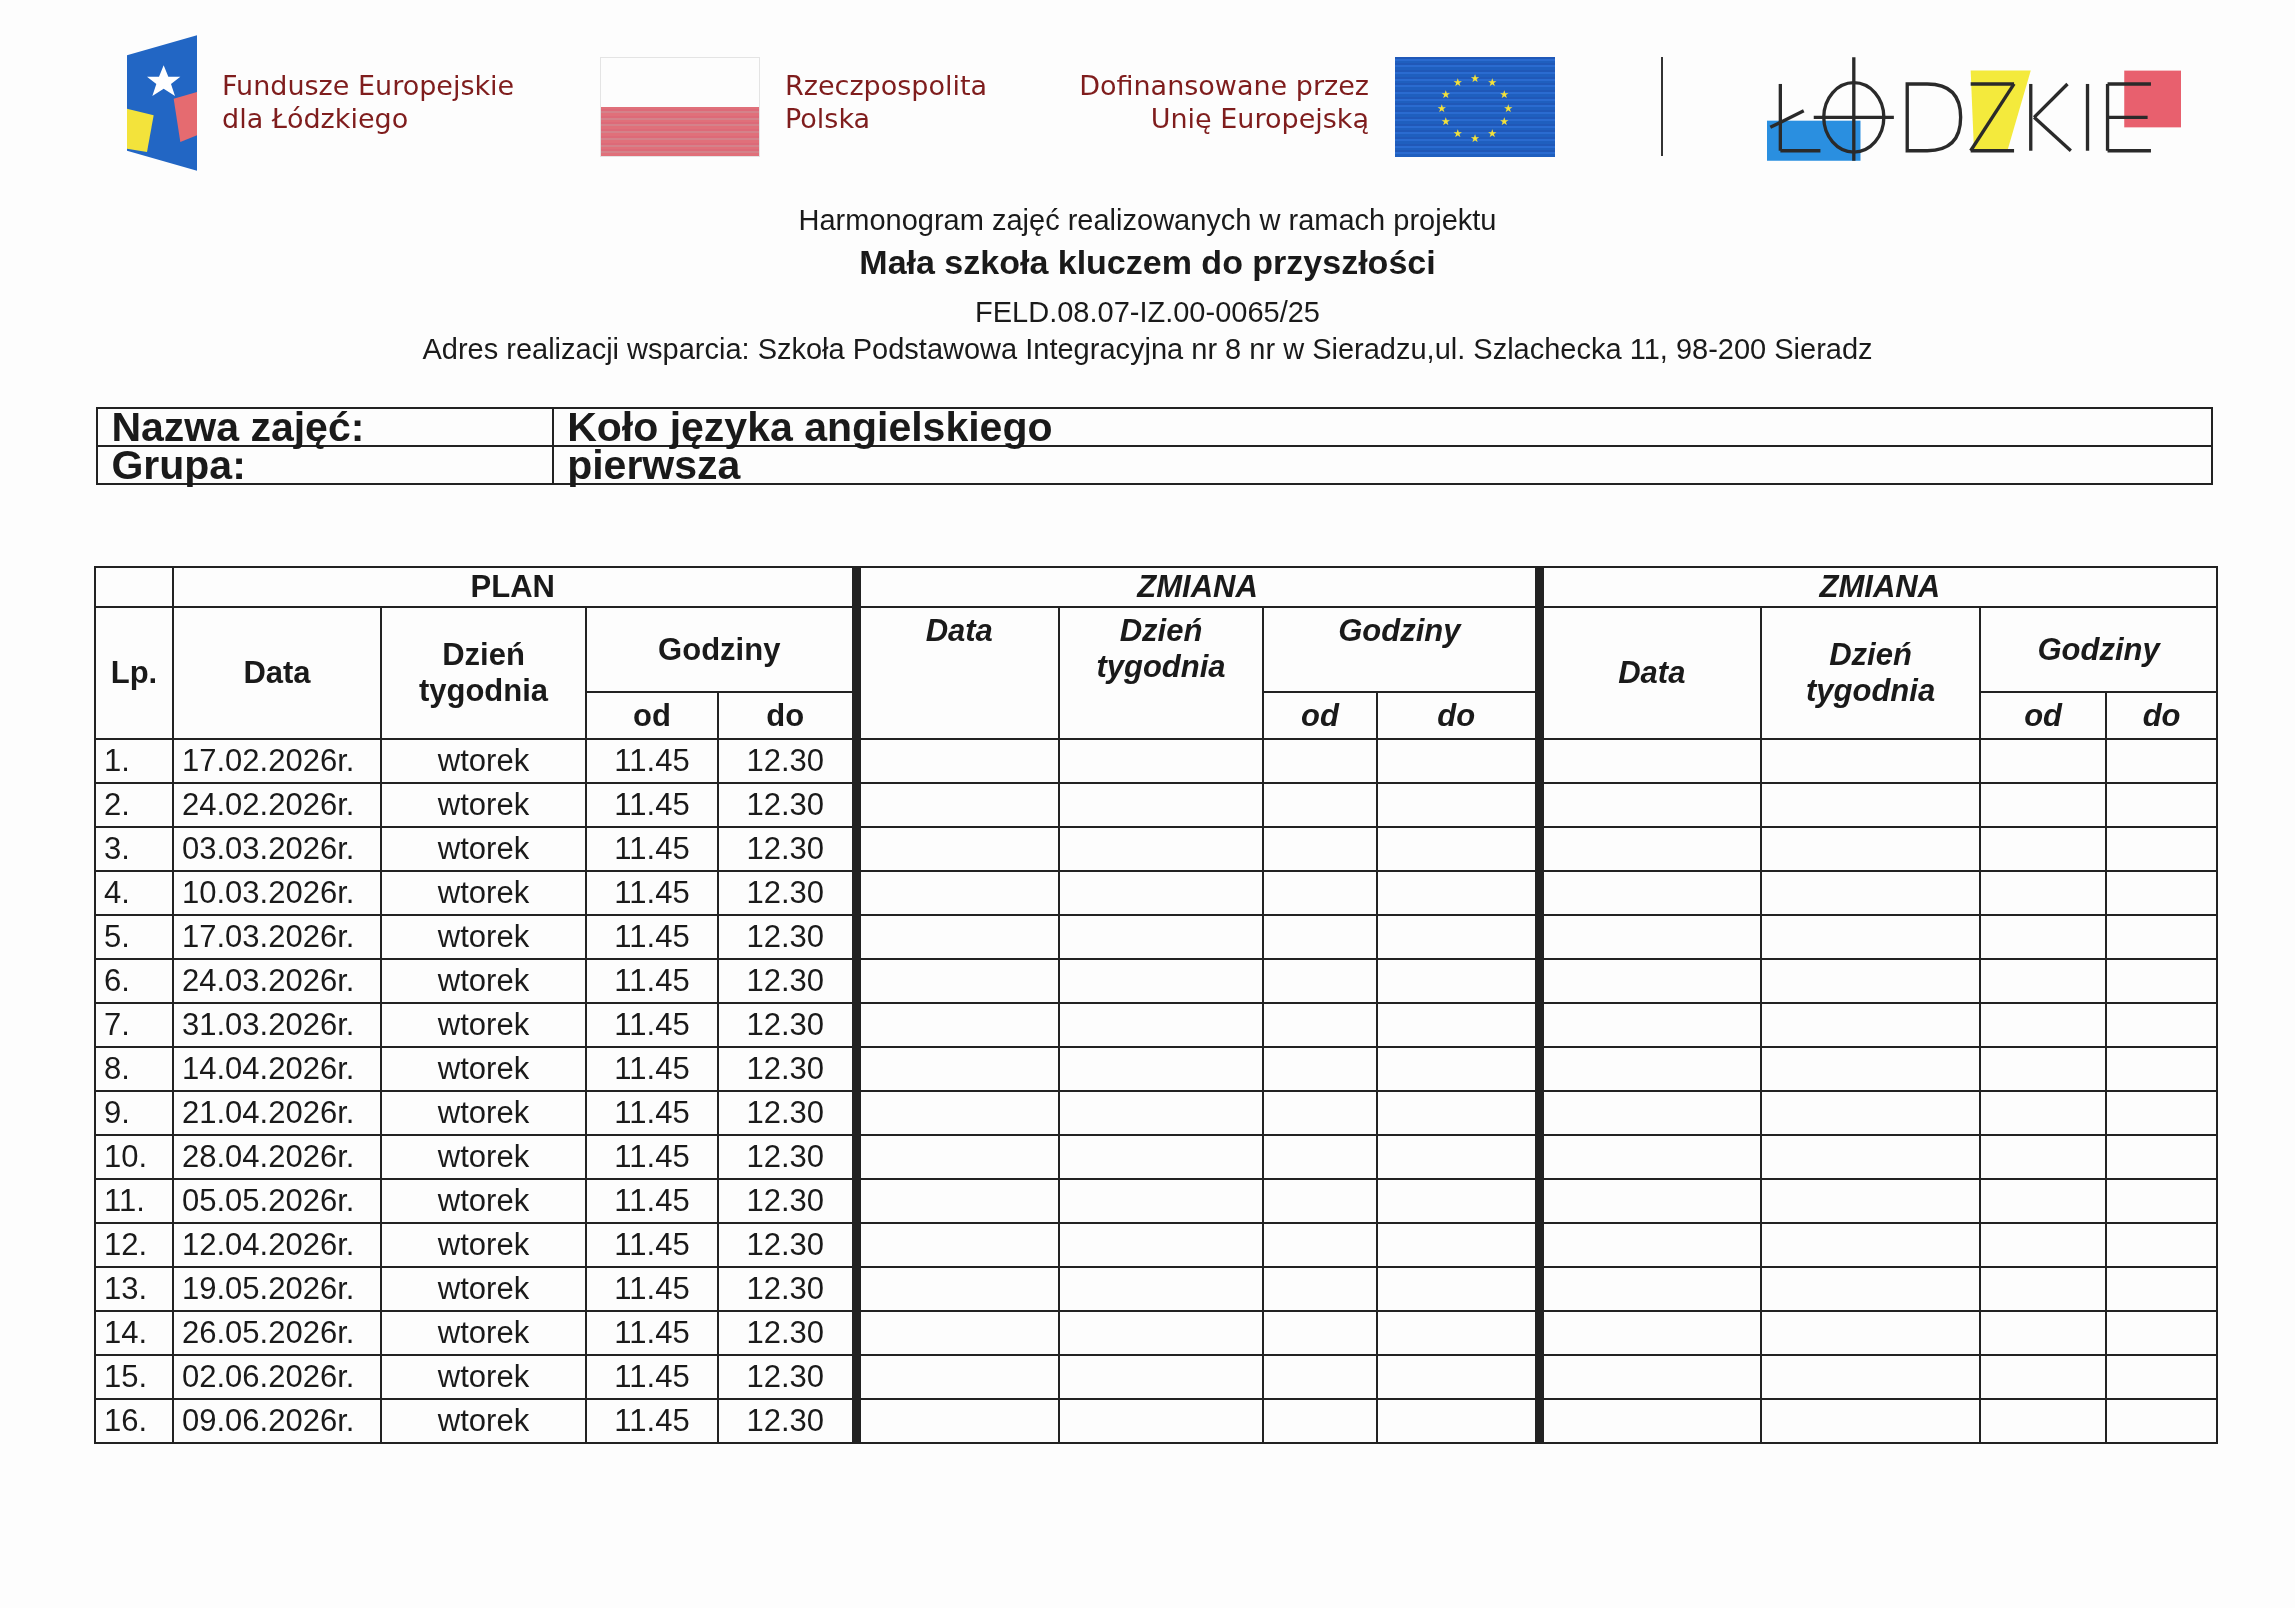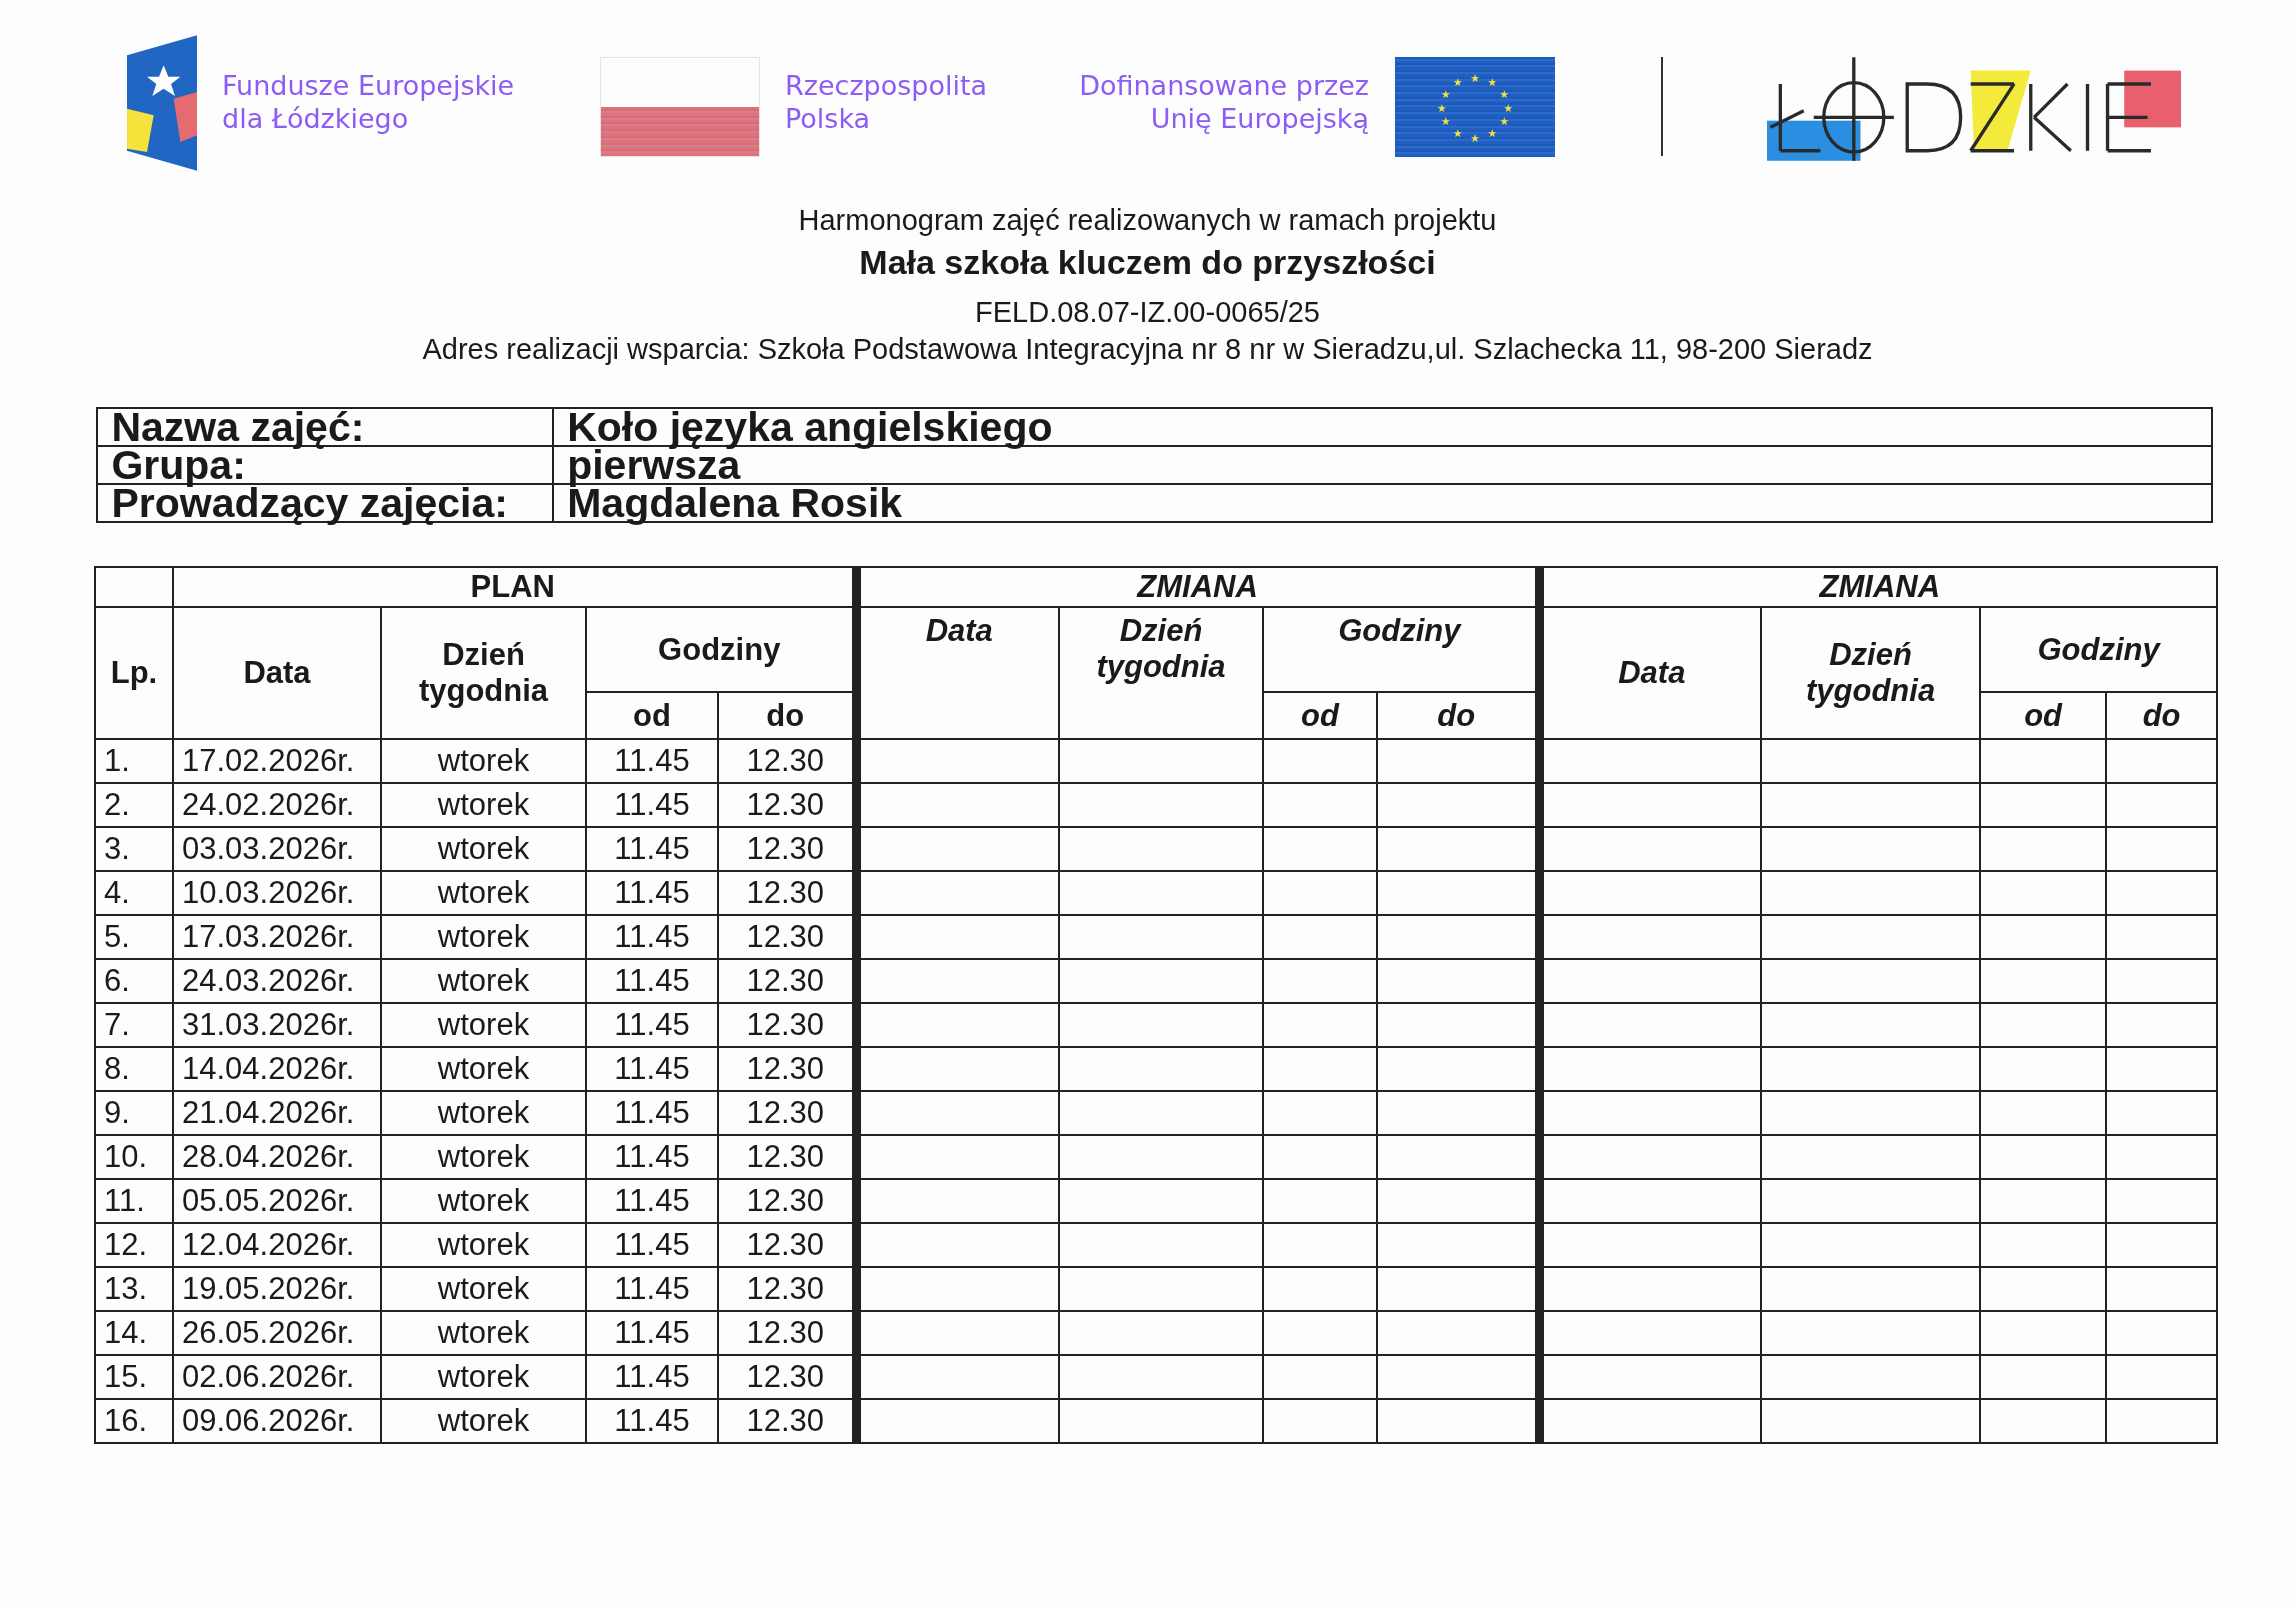--- a/index.html
+++ b/index.html
@@ -1,20 +1,20 @@
 <!DOCTYPE html>
 <html style="font-size:10.7px"><head>
 <meta charset="utf-8">
 <style>
   html, body { margin:0; padding:0; background:#fdfdfd; }
   body { width:2295px; height:1609px; position:relative; overflow:hidden; font-family:"Liberation Sans", sans-serif; color:#1a1a1a; }
   .abs { position:absolute; }
   
   .fe-logo { left:127px; top:35px; width:70px; height:136px; }
-  .logo-text { font-family:"DejaVu Sans", sans-serif; font-size:27px; line-height:33px; color:#8b5cf6; }
+  .logo-text { font-family:"DejaVu Sans", sans-serif; font-size:27px; line-height:33px; color:#7f1d1d; }
   .pl-flag { left:600px; top:57px; width:160px; height:100px; border:0.7px solid #e4e4e4; box-sizing:border-box; }
   .pl-flag .red { position:absolute; left:0; bottom:0; width:100%; height:50%; background:repeating-linear-gradient(0deg,#e0707a 0 2.7px,#d4828a 2.7px 4.7px,#dd6a78 4.7px 6.7px); }
   .eu-flag { left:1395px; top:57px; width:160px; height:100px; background:repeating-linear-gradient(0deg,#1f5fbf 0 2.7px,#2a6bd0 2.7px 4.7px,#2058b8 4.7px 6.7px); }
   .vsep { left:1661px; top:57px; width:2px; height:99px; background:#333; }
   .lodz { left:1767px; top:57px; width:414px; height:104px; }
   
   .t1 { left:0; width:2295px; text-align:center; top:204px; font-size:29px; font-weight:normal; }
   .t2 { left:0; width:2295px; text-align:center; top:243px; font-size:34px; font-weight:bold; }
   .t3 { left:0; width:2295px; text-align:center; top:296px; font-size:29px; }
   .t4 { left:0; width:2295px; text-align:center; top:333px; font-size:29px; }
@@ -120,24 +120,20 @@
 
 <table class="abs info">
   <tbody>
       <tr>
     <td class="k">Nazwa zajęć:</td>
     <td>Koło języka angielskiego</td>
   </tr>
   <tr>
     <td class="k">Grupa:</td>
     <td>pierwsza</td>
-  </tr>
-  <tr>
-    <td class="k">Prowadzący zajęcia:</td>
-    <td>Magdalena Rosik</td>
   </tr>
 </tbody>
   </table>
 
 <table class="abs main" id="sched">
   <colgroup>
     <col style="width:78px">
       <col style="width:208px">
       <col style="width:205px">
       <col style="width:132px">

